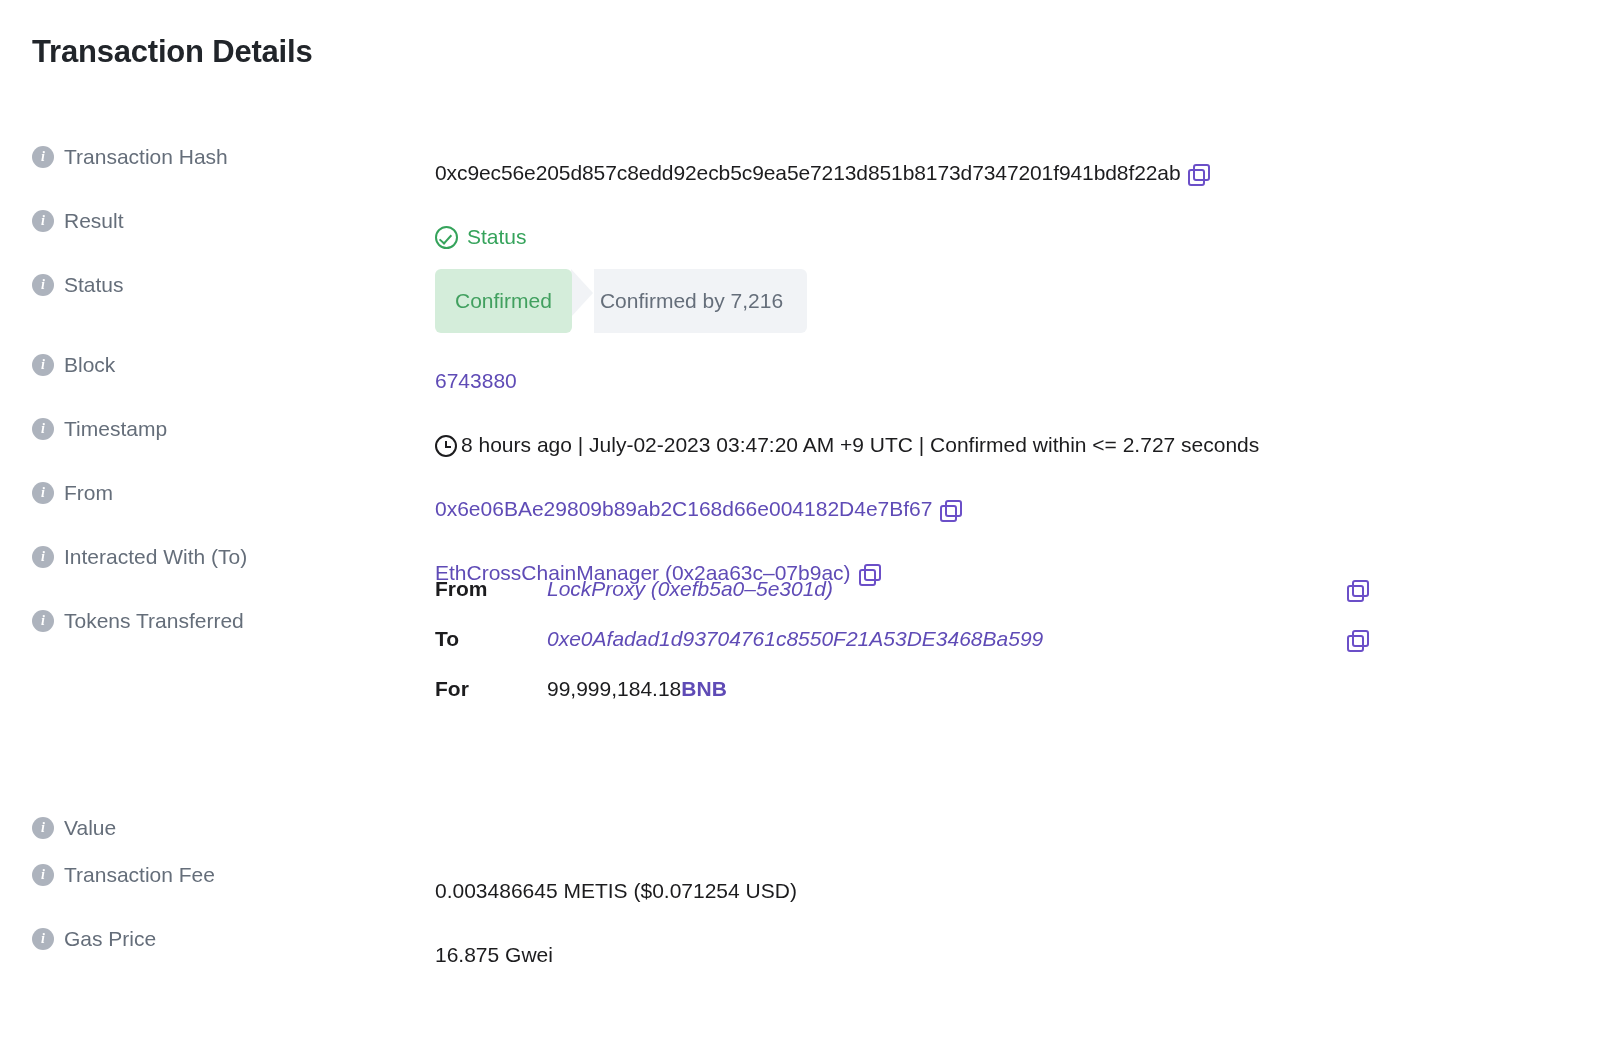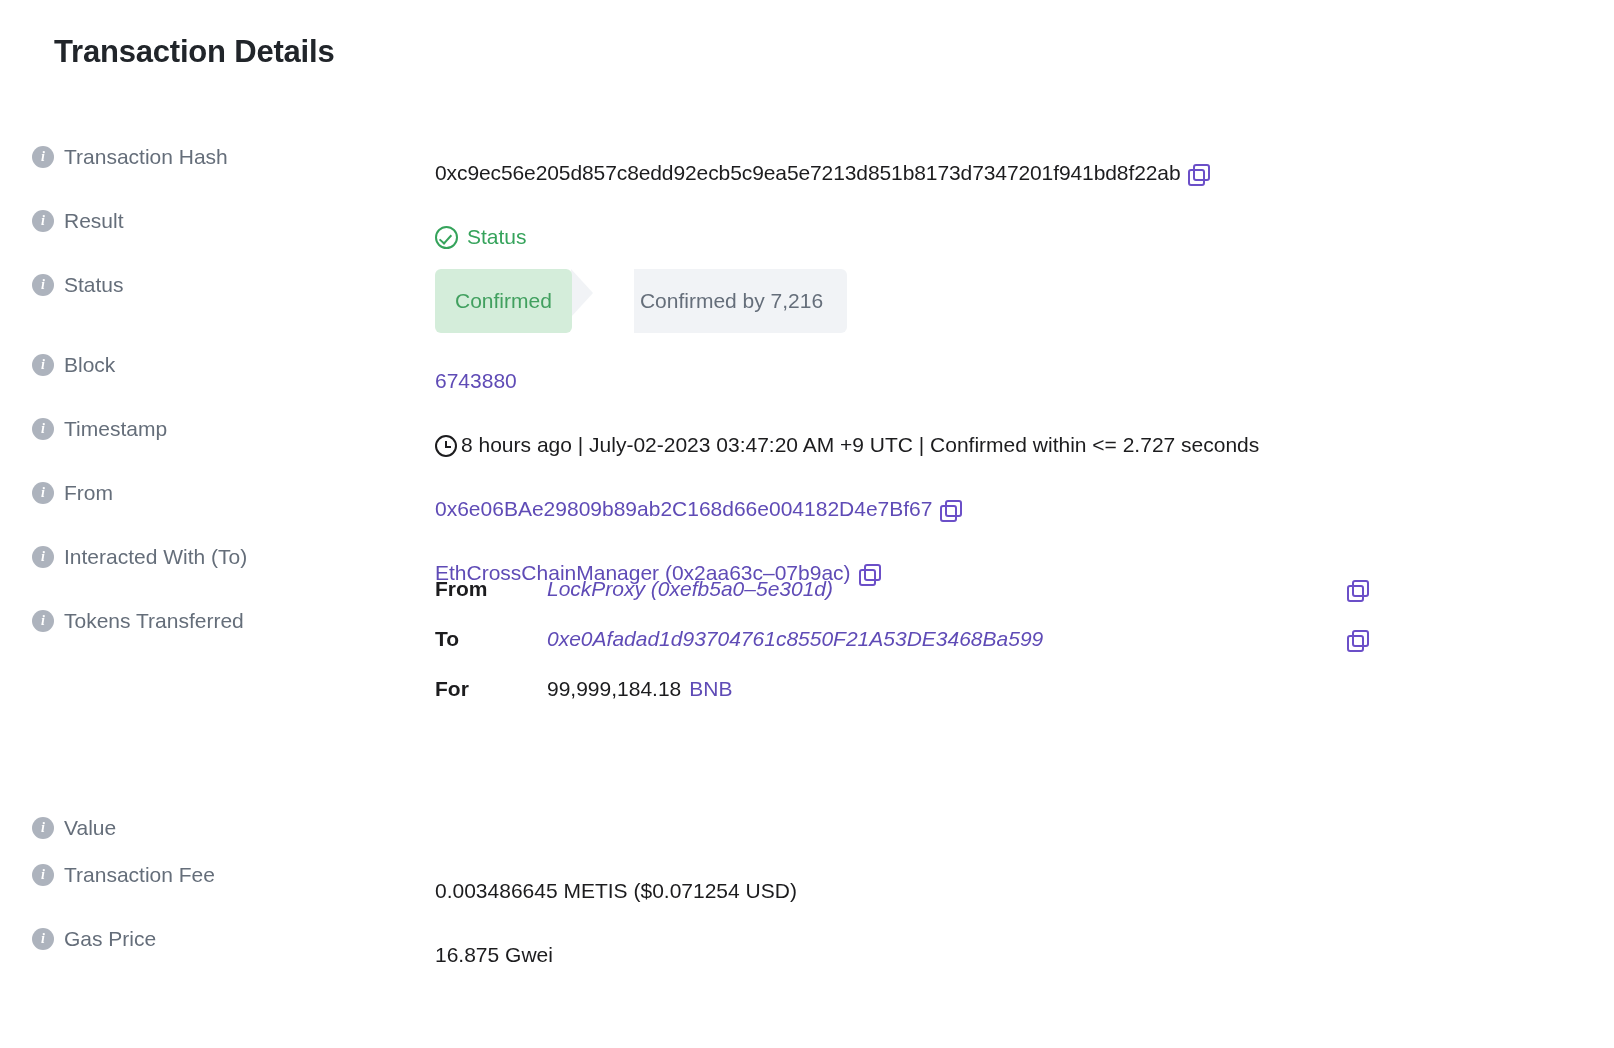--- a/index.html
+++ b/index.html
@@ -24,21 +24,20 @@
   }
 
   .page-title {
     position: absolute;
     left: 32px;
     top: 34px;
     font-size: 31px;
     font-weight: 600;
     color: #21252a;
     letter-spacing: -0.2px;
-    margin-left: 22px;
   }
 
   .rows {
     position: absolute;
     left: 32px;
     top: 140px;
     right: 0;
   }
 
   .row {
@@ -203,21 +202,20 @@
     border-left: 22px solid #f1f3f6;
   }
   .pill-by {
     background: #f1f3f6;
     color: #656e7a;
     font-size: 21px;
     display: flex;
     align-items: center;
     padding: 0 24px 0 6px;
     border-radius: 0 6px 6px 0;
-    margin-left: 40px;
   }
 
   
   .clock-icon {
     width: 22px;
     height: 22px;
     border: 2px solid #1c1c1e;
     border-radius: 50%;
     position: relative;
     flex: 0 0 auto;
@@ -267,21 +265,21 @@
   }
   .token-copy-slot {
     width: 820px;
     display: flex;
     align-items: center;
     justify-content: space-between;
     font-style: italic;
   }
   .bnb {
     color: #5f4bb6;
-    margin-left: 8px;
+    font-weight: bold;
   }
 
   .row-hash   { height: 64px; }
   .row-result { height: 64px; }
   .row-status { height: 80px; }
   .row-block  { height: 64px; }
   .row-time   { height: 64px; }
   .row-from   { height: 64px; }
   .row-inter  { height: 64px; }
   .row-tokens { min-height: 190px; }

